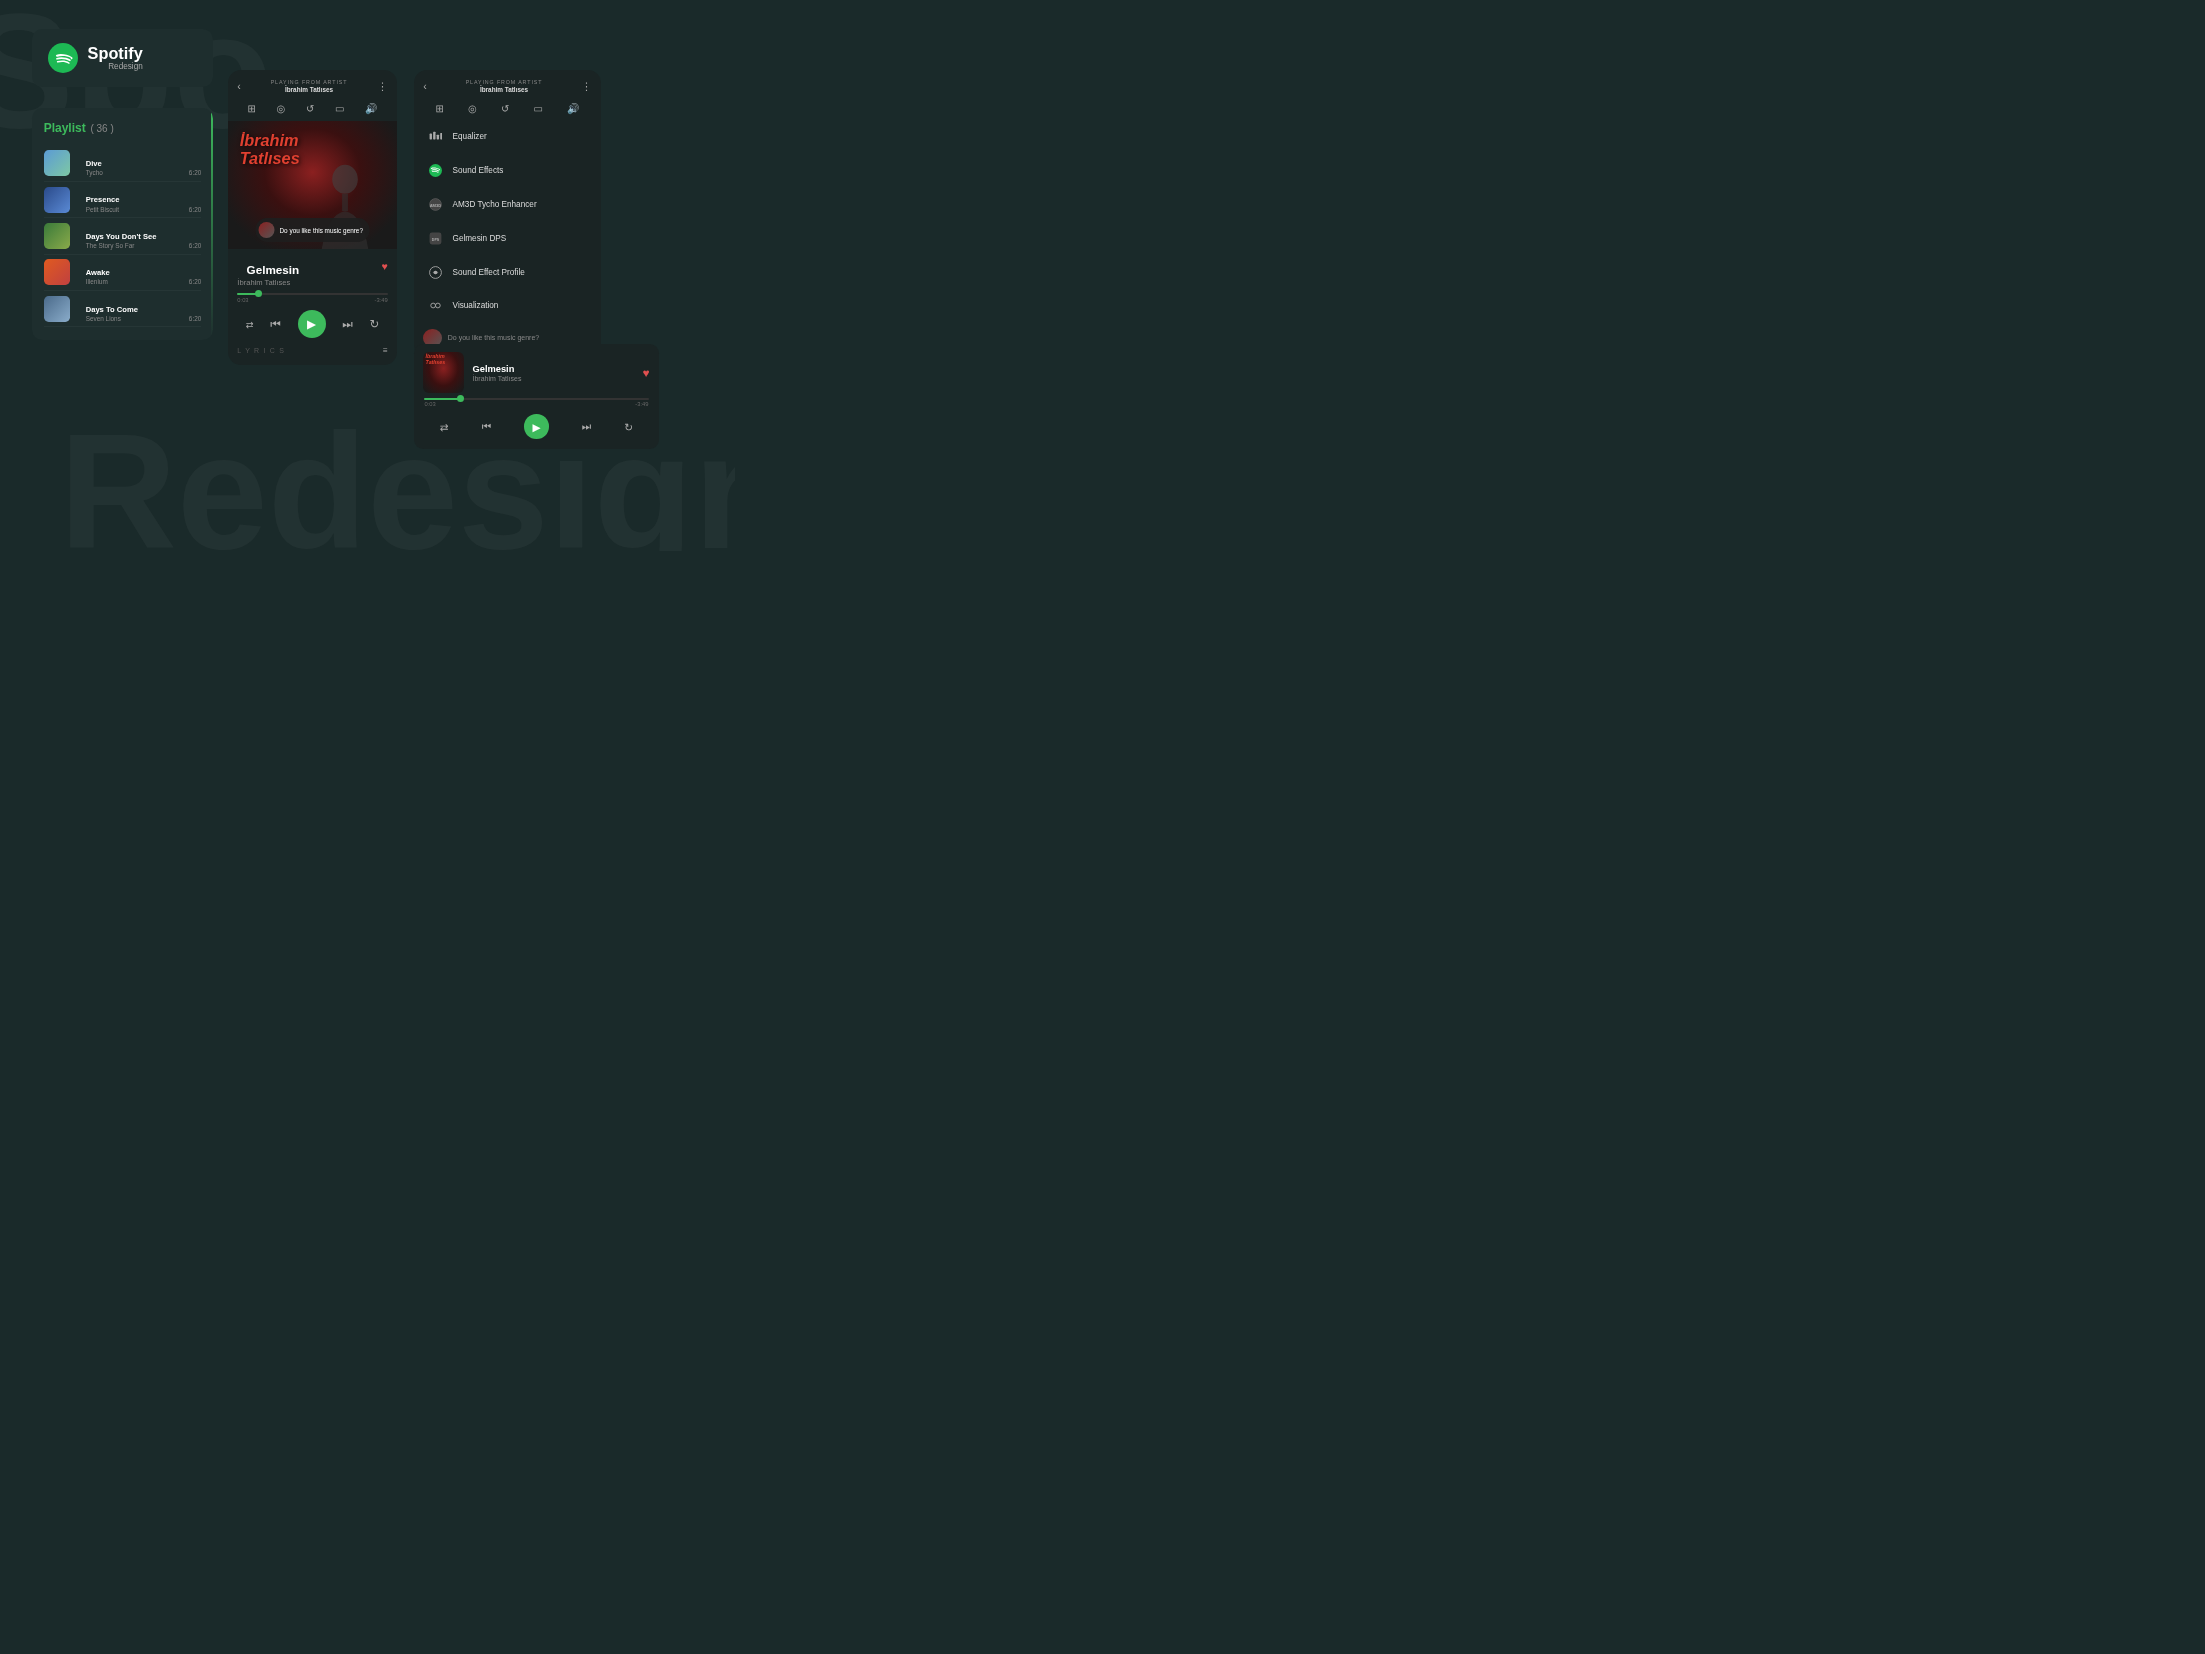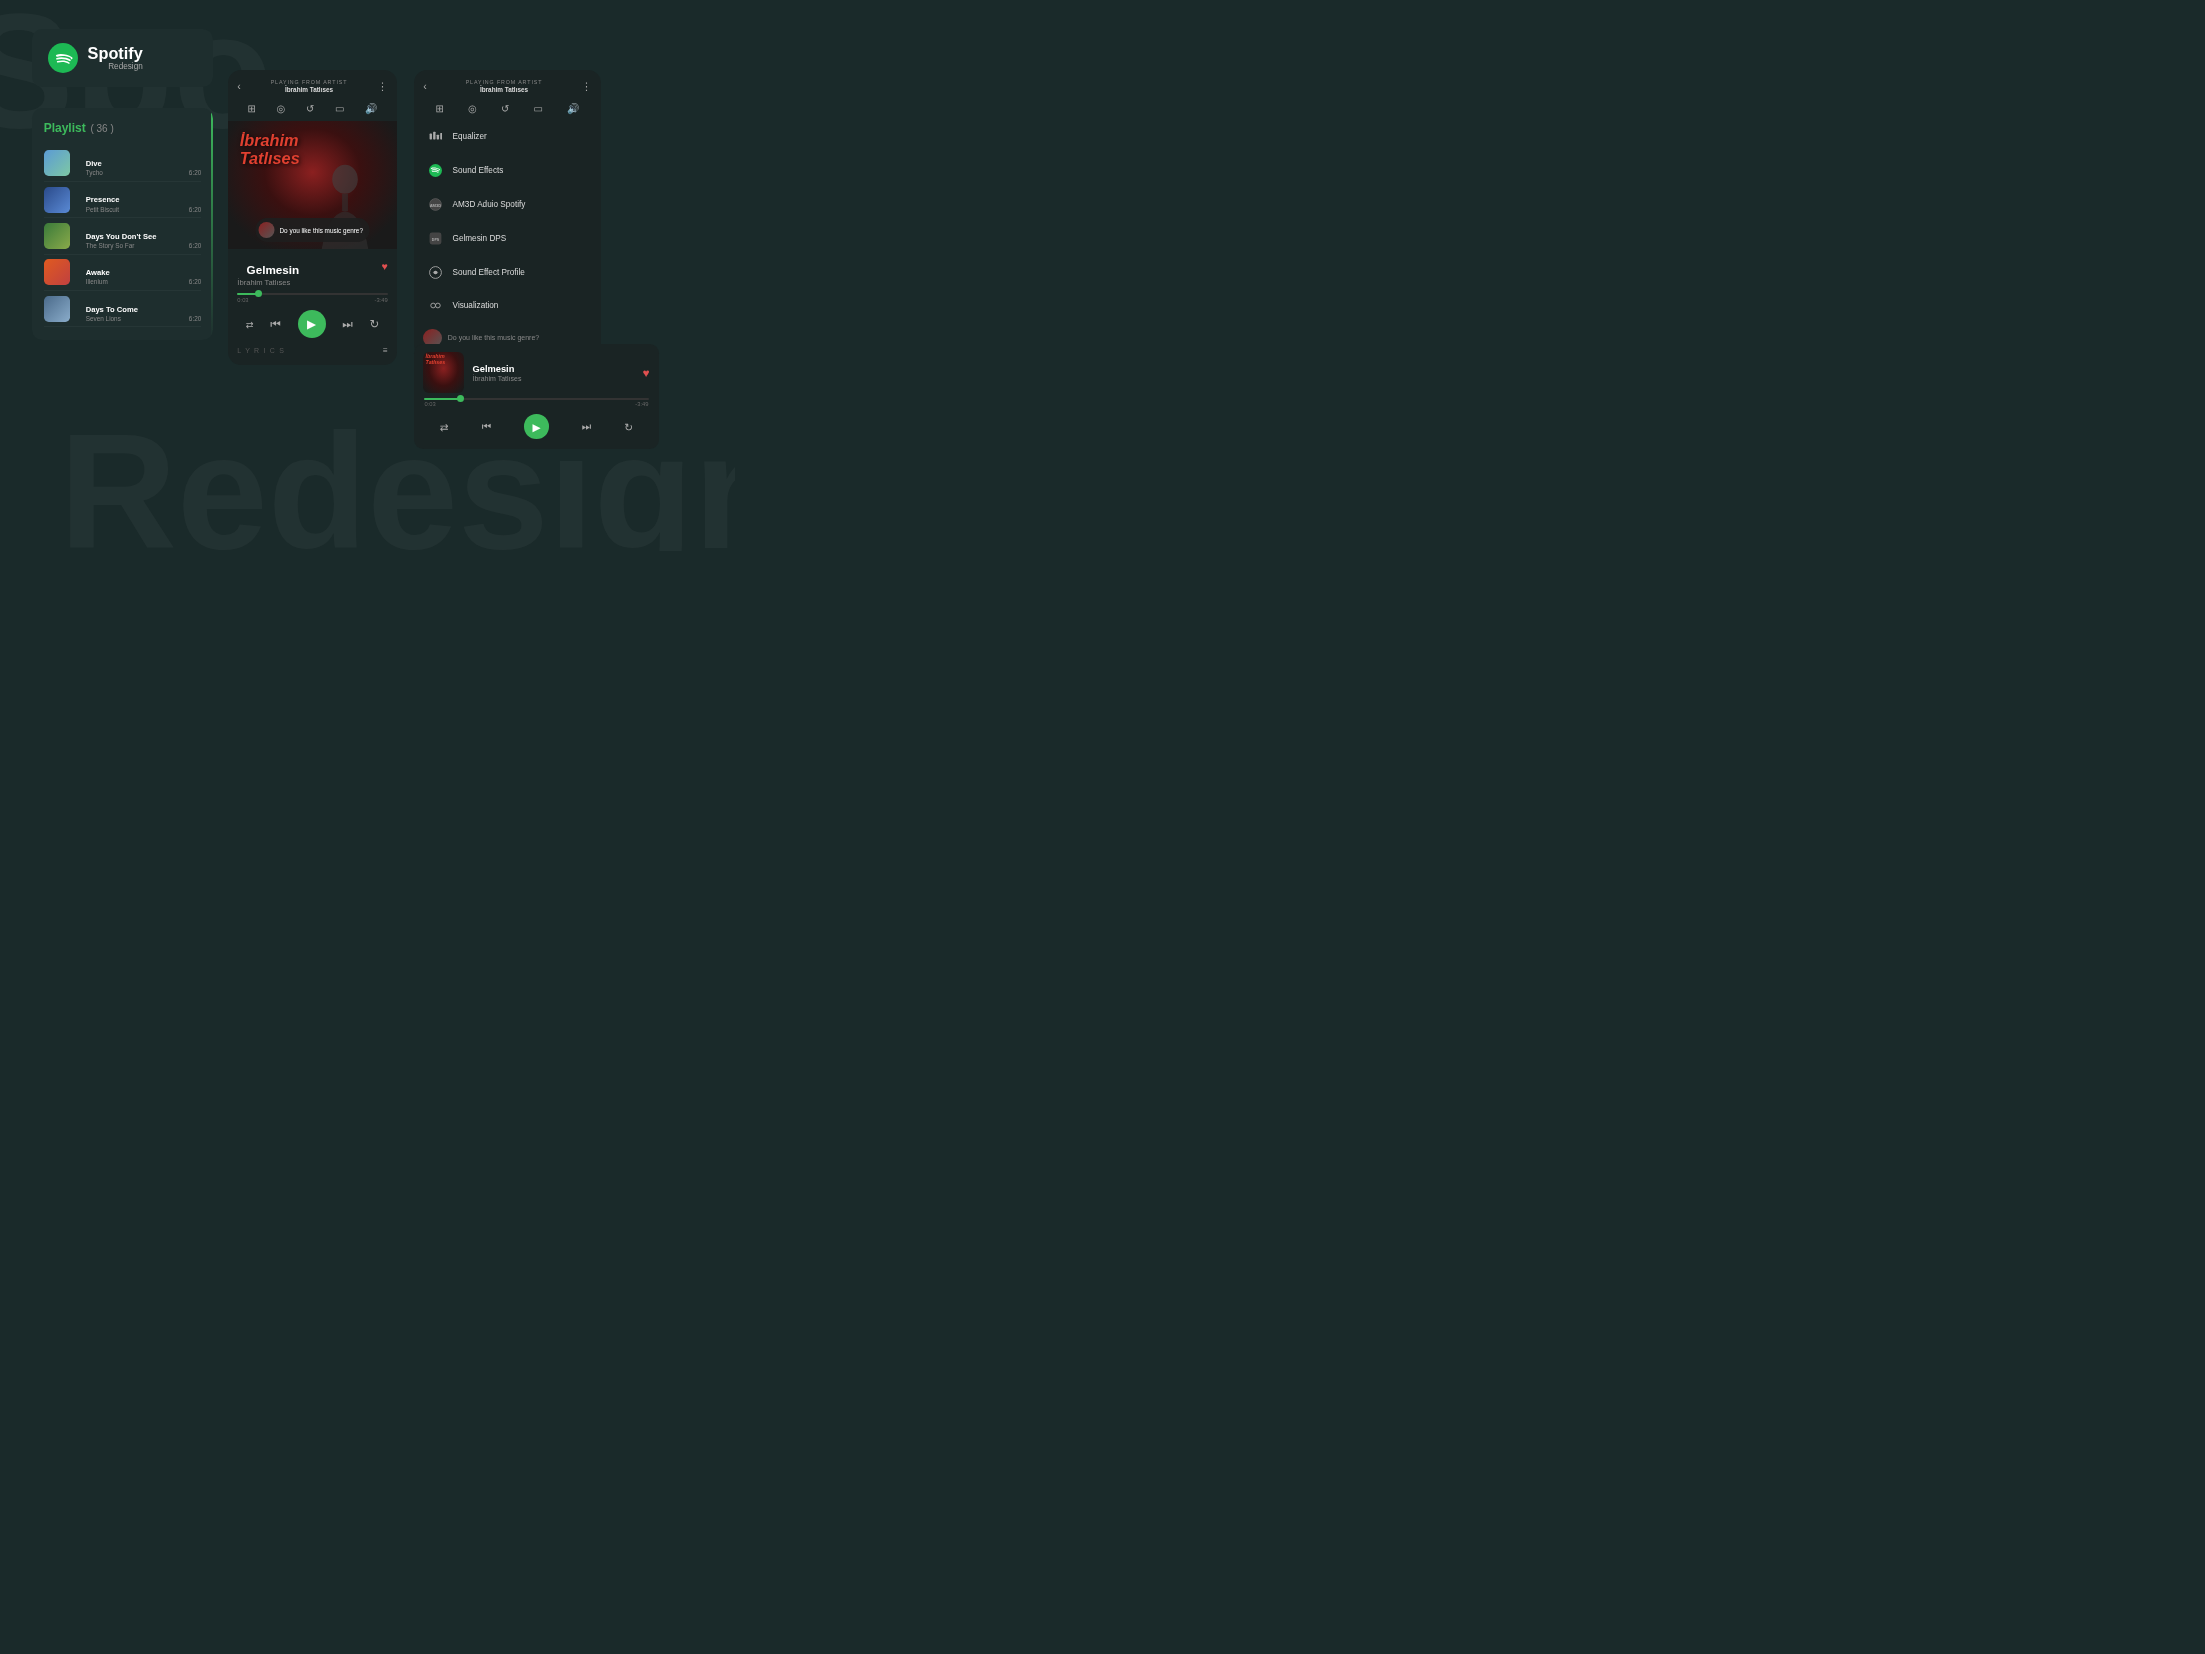--- a/index.html
+++ b/index.html
@@ -695,21 +695,21 @@
       </div>
       <span class="sound-menu-label">Sound Effects</span>
     </div>
     <div class="sound-menu-item">
       <div class="sound-menu-icon">
         <svg width="13" height="13" viewBox="0 0 22 22" style="font-size:18px">
           <circle cx="11" cy="11" r="10" fill="#444" stroke="#666" stroke-width="1"></circle>
           <text x="11" y="15" text-anchor="middle" fill="#aaa" font-size="7" font-weight="bold">AM3D</text>
         </svg>
       </div>
-      <span class="sound-menu-label">AM3D Aduio Spotify</span>
+      <span class="sound-menu-label">AM3D Tycho Enhancer</span>
     </div>
     <div class="sound-menu-item">
       <div class="sound-menu-icon">
         <svg width="13" height="13" viewBox="0 0 22 22" style="font-size:18px">
           <rect x="1" y="1" width="20" height="20" rx="4" fill="#444"></rect>
           <text x="11" y="15" text-anchor="middle" fill="#aaa" font-size="6" font-weight="bold">DPS</text>
         </svg>
       </div>
       <span class="sound-menu-label">Gelmesin DPS</span>
     </div>

